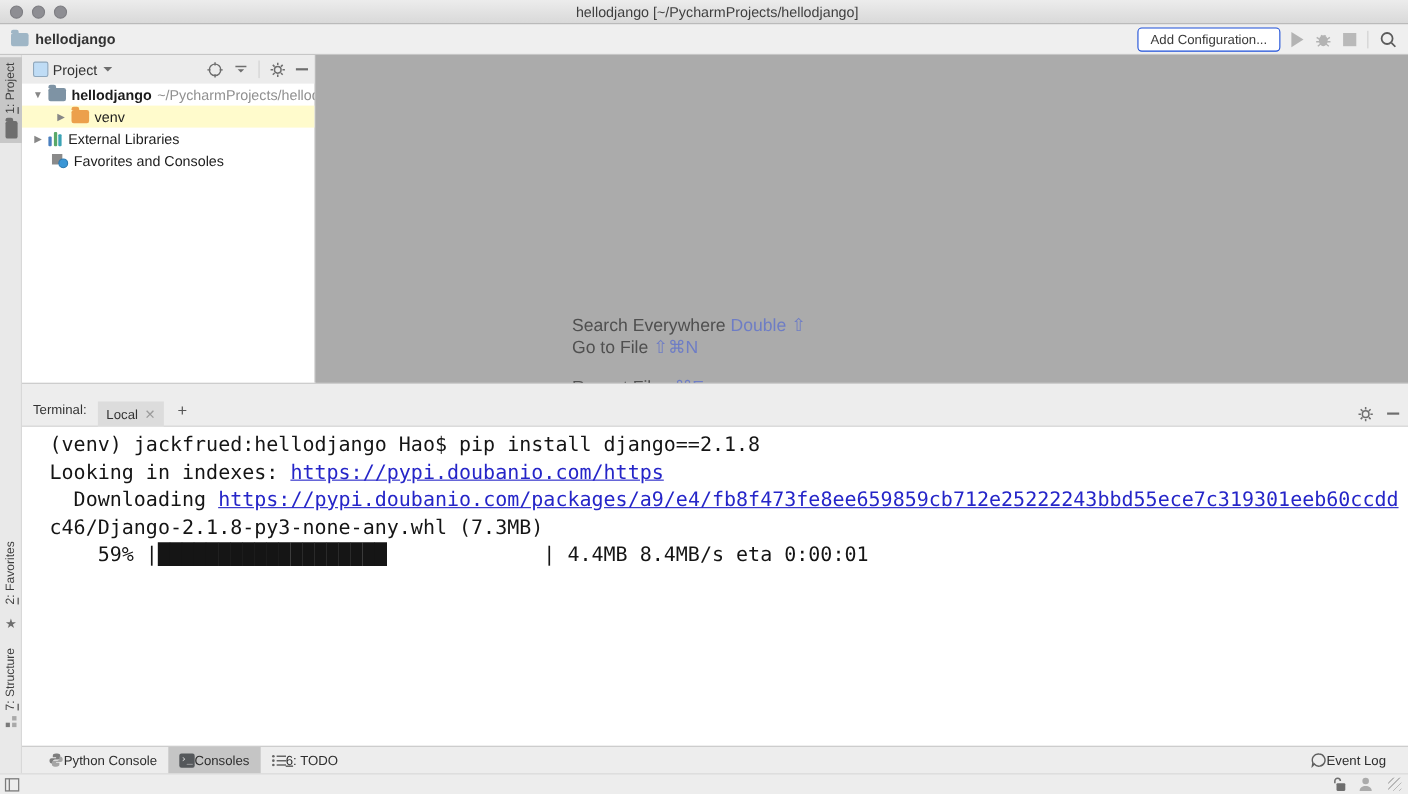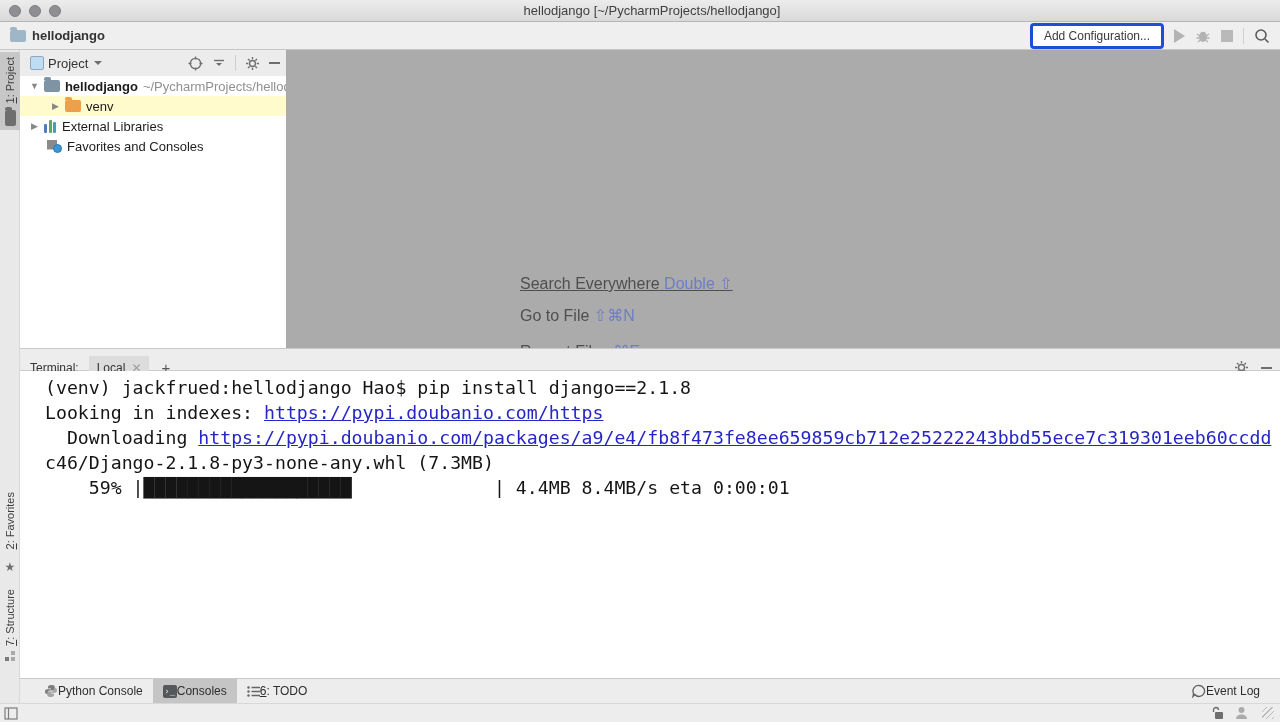--- a/index.html
+++ b/index.html
@@ -13,21 +13,21 @@
               display:flex; align-items:center; position:relative; flex:0 0 22px; }
   .traffic { display:flex; gap:8px; margin-left:9px; }
   .tl { width:12px; height:12px; border-radius:50%; background:#8E8E93; border:1px solid #7E7E83; }
   .win-title { position:absolute; left:0; right:0; text-align:center; font-size:13px; color:#3F3F3F;padding-left:24px; }
 
   
   .toolbar { height:28px; background:#EFEFEF; border-bottom:1px solid #C6C6C6; display:flex;
              align-items:center; padding:0 10px; flex:0 0 28px; }
   .crumb { display:flex; align-items:center; gap:6px; font-size:13px; color:#333; font-weight:bold; }
   .toolbar-right { margin-left:auto; display:flex; align-items:center; gap:10px; }
-  .addcfg { background:#FFF; border:3px solid #1d4ed8; border-radius:4px; font-size:12px; color:#3A3A3A;
+  .addcfg { background:#FFF; border:1px solid #1d4ed8; border-radius:4px; font-size:12px; color:#3A3A3A;
             padding:3px 11px; font-family:"Liberation Sans",sans-serif;margin-left:12px; }
   .tb-sep { width:1px; height:16px; background:#CFCFCF; }
   .play-tri { width:0; height:0; border-left:11px solid #B3B3B3; border-top:7px solid transparent;
               border-bottom:7px solid transparent; }
   .stop-sq { width:12px; height:12px; background:#B9B9B9; }
 
   
   .body-row { flex:1; display:flex; min-height:0; }
   .stripe { width:20px; background:#E9E9E9; border-right:1px solid #D8D8D8; position:relative; flex:0 0 20px; }
   .stripe-tab { position:absolute; left:0; width:20px; display:flex; flex-direction:column;
@@ -65,22 +65,22 @@
   .scratch-icon .sq { position:absolute; left:0; top:0; width:10px; height:10px; background:#8A8A8A;
                       clip-path:polygon(0 0,100% 0,100% 60%,60% 100%,0 100%); }
   .scratch-icon .clk { position:absolute; right:0; bottom:0; width:9px; height:9px; border-radius:50%;
                        background:#3A96D6; border:1px solid #2C7AB0; }
 
   .editor { flex:1; background:#ABABAB; position:relative; overflow:hidden; }
   .hint { position:absolute; left:233px; font-size:16px; color:#4F4F4F; white-space:nowrap; }
   .hint .sc { color:#6E7DC5; }
 
   
-  .term-header { height:23px; background:#EDEDED; border-top:1px solid #C9C9C9; border-bottom:1px solid #CDCDCD;
-                 display:flex; align-items:center; padding:16px 8px 0 10px; font-size:12px; color:#333;
+  .term-header { height:40px; background:#EDEDED; border-top:1px solid #C9C9C9; border-bottom:1px solid #CDCDCD;
+                 display:flex; padding:16px 8px 0 10px; font-size:12px; color:#333;
                  flex:0 0 23px; }
   .term-label { margin-right:10px; }
   .term-tab { background:#DCDCDC; height:23px; display:flex; align-items:center; gap:6px; padding:0 8px; }
   .term-x { color:#9B9B9B; font-size:12px; }
   .term-plus { margin-left:12px; font-size:15px; color:#555; }
   .term-actions { margin-left:auto; display:flex; align-items:center; gap:12px; }
 
   .term-body { flex:1; background:#FFF; font-family:"DejaVu Sans Mono", monospace; font-size:18.2px;
                line-height:25px; color:#151515; padding:4px 0 0 25px; overflow:hidden; min-height:0; }
   .tline { white-space:pre; }
@@ -223,21 +223,21 @@
               <span class="scratch-icon">
                   <span class="sq"></span>
                   <span class="clk"></span>
                 </span>
               <span>Favorites and Consoles</span>
             </div>
           </div>
         </div>
 
         <div class="editor">
-          <div class="hint" style="top:224px;text-decoration:underline;">
+          <div class="hint" style="top:236px;">
             <span>Search Everywhere</span> <span class="sc">Double ⇧</span>
           </div>
           <div class="hint" style="top:256px;">
             <span>Go to File</span> <span class="sc">⇧⌘N</span>
           </div>
           <div class="hint" style="top:292px;">
             <span>Recent Files</span> <span class="sc">⌘E</span>
           </div>
         </div>
       </div>

